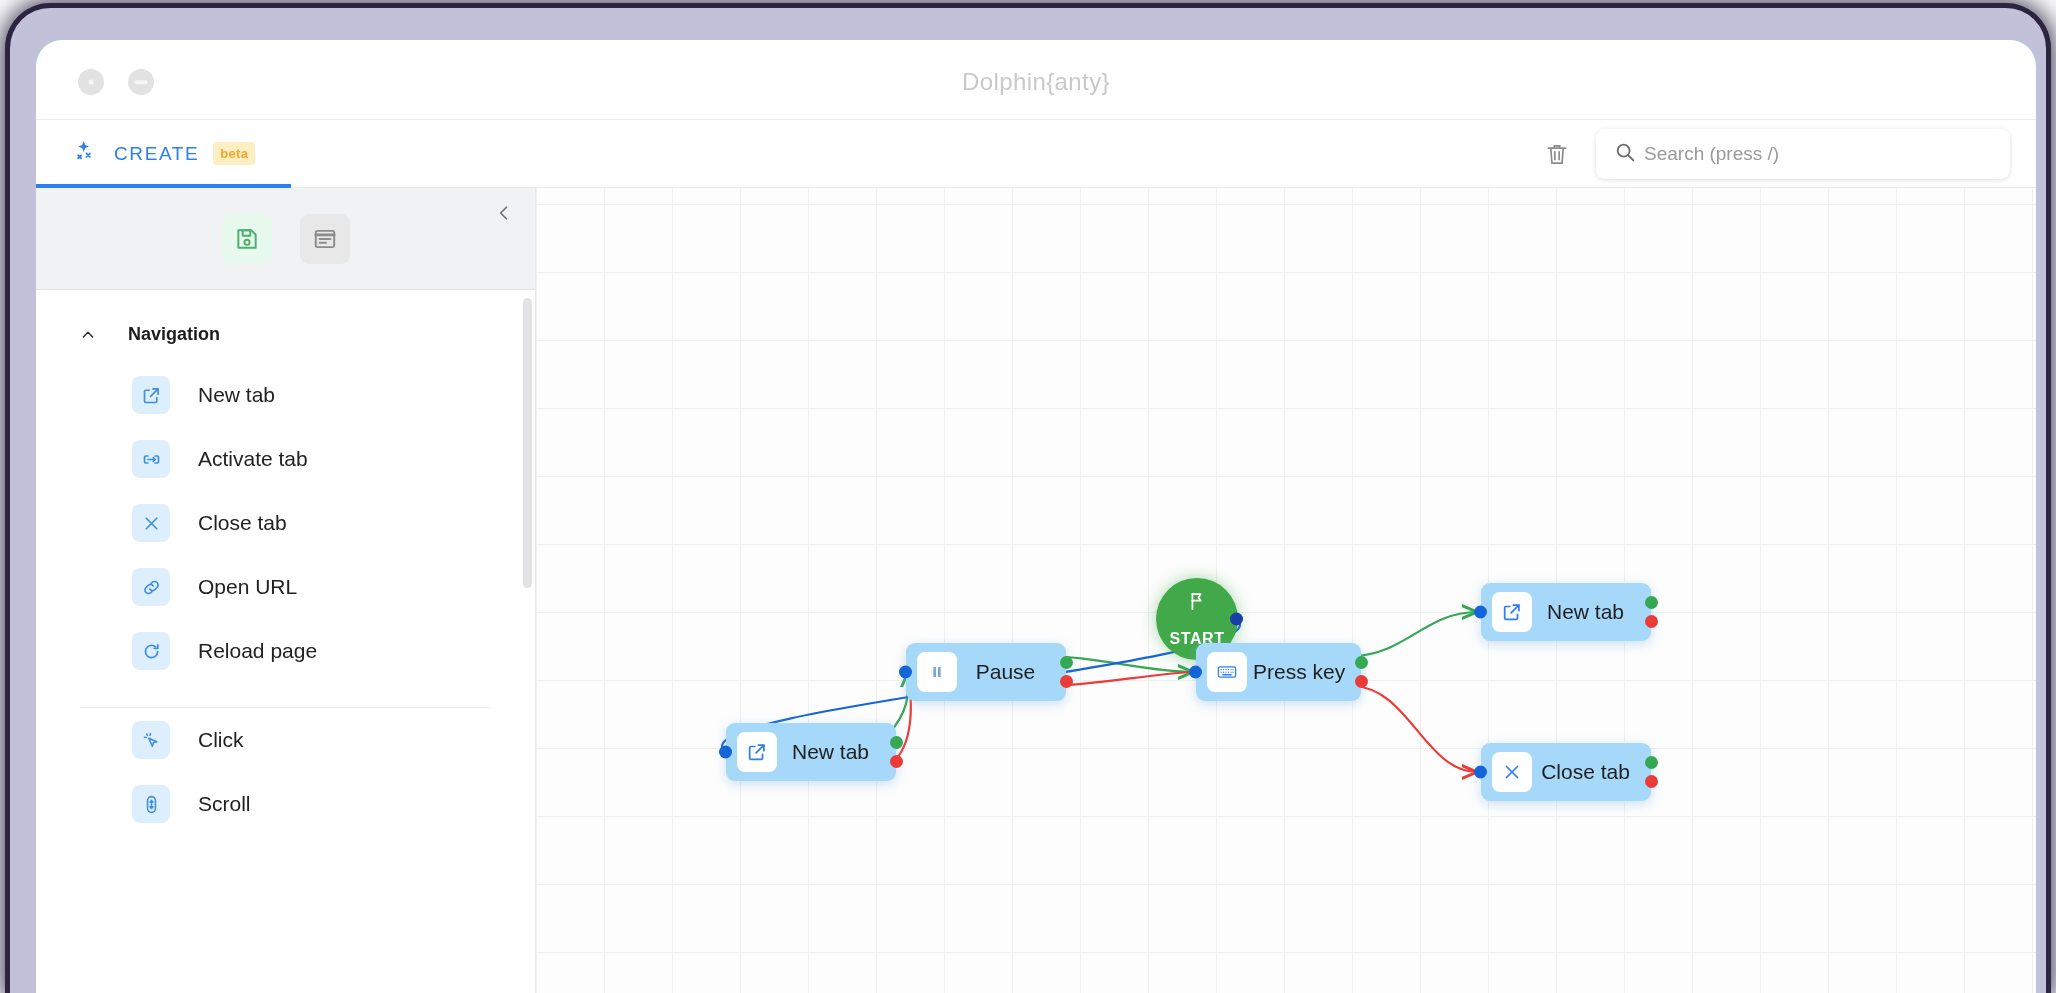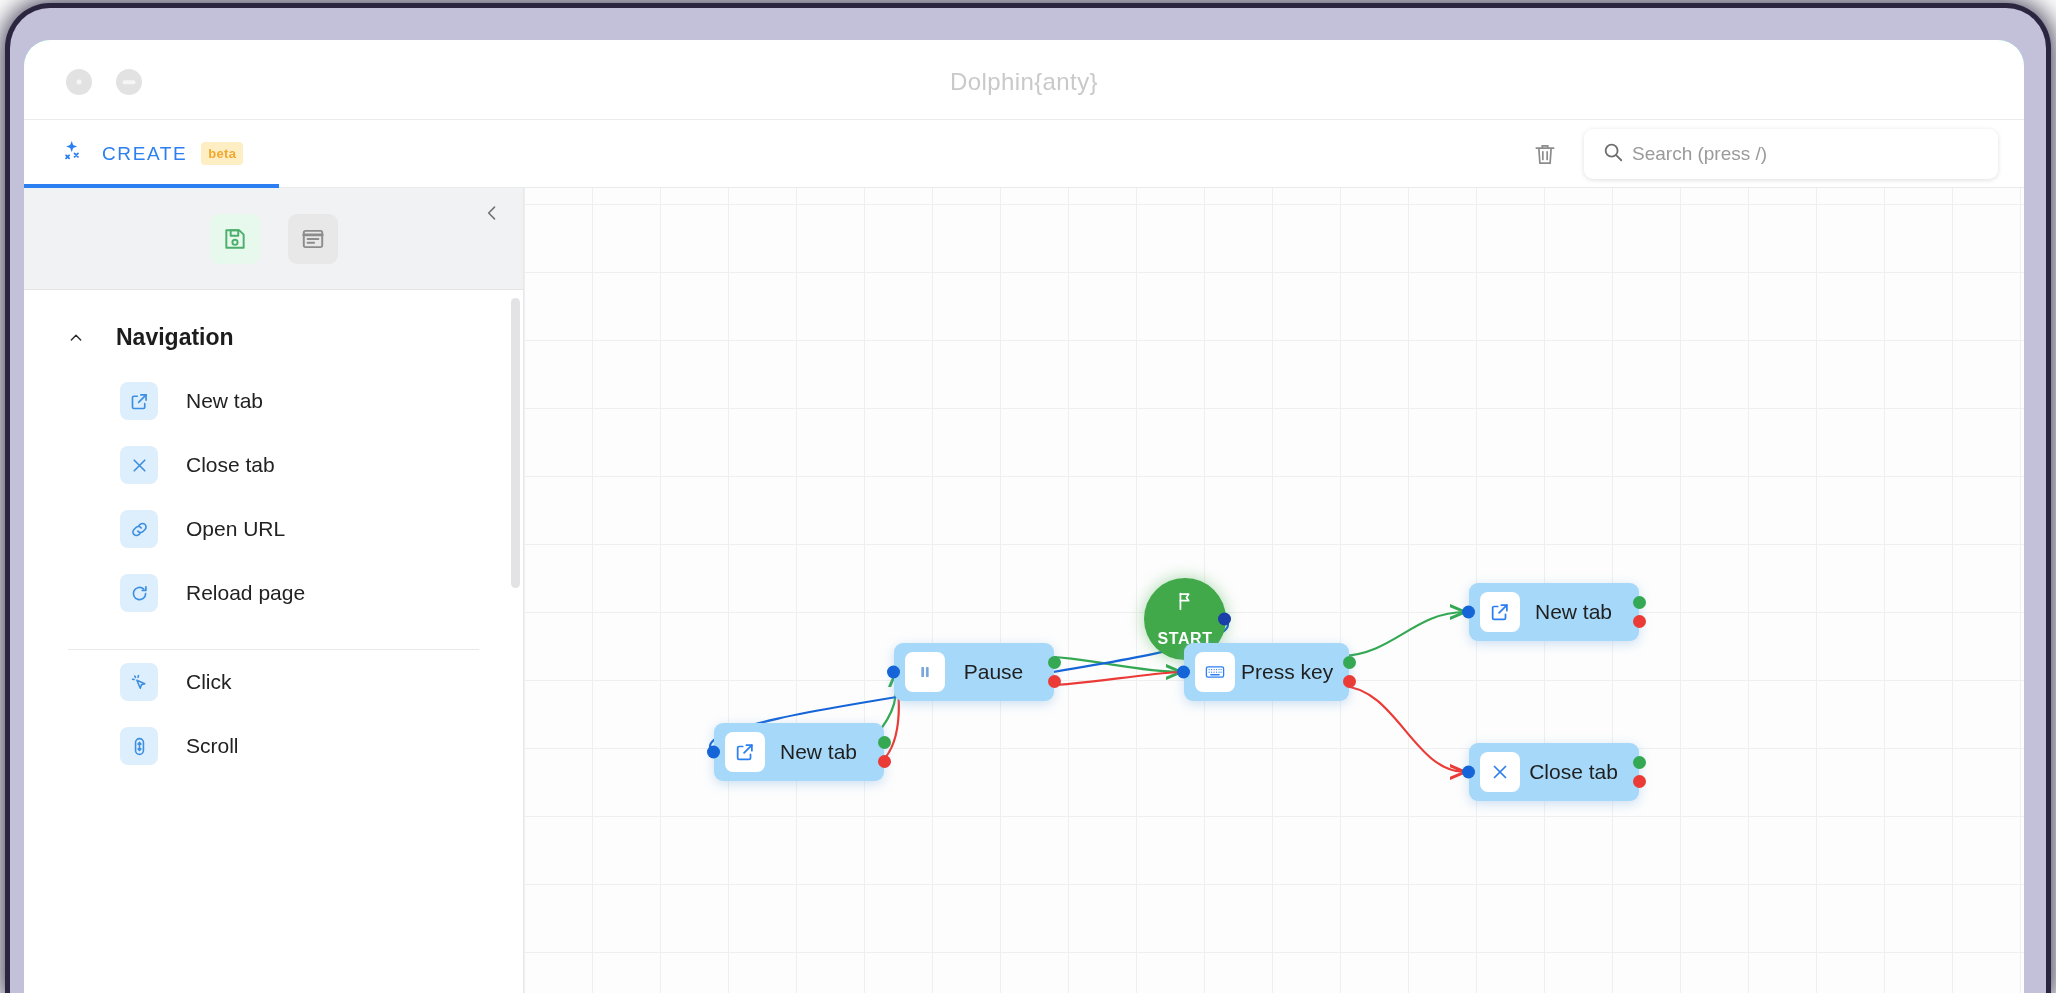--- a/index.html
+++ b/index.html
@@ -26,21 +26,21 @@
     top: 8px;
     width: 2036px;
     height: 985px;
     border-radius: 40px 40px 0 0;
     background: #c3c0da;
     box-shadow: 0 0 0 5px #2b2540, 0 0 26px 8px rgba(20,16,45,0.85);
   }
 
   #window {
     position: absolute;
-    left: 24px;
+    left: 36px;
     top: 40px;
     width: 2000px;
     height: 953px;
     background: #5eead4;
     border-radius: 26px 26px 0 0;
     overflow: hidden;
   }
 
   
   #titlebar {
@@ -207,21 +207,21 @@
   }
 
   .group { padding: 0 44px; }
   .group-header {
     display: flex;
     align-items: center;
     gap: 32px;
     padding: 34px 0 18px 0;
     cursor: pointer;
   }
-  .group-title { font-size: 23px; font-weight: 700; color: #1c1c1c; }
+  .group-title { font-size: 18px; font-weight: 700; color: #1c1c1c; }
   .chev-up {
     width: 16px; height: 16px;
     display: block;
   }
   .item {
     display: flex;
     align-items: center;
     gap: 28px;
     padding: 13px 0 13px 52px;
     cursor: pointer;
@@ -410,20 +410,31 @@
               <span class="item-icon">
                 <svg width="21" height="21" viewBox="0 0 24 24" fill="none" stroke="#3d8fe0" stroke-width="1.9" stroke-linecap="round" stroke-linejoin="round">
                   <path d="M13.5 4.5H19.5V10.5"></path>
                     <path d="M19.5 4.5L11 13"></path>
                   <path d="M18 14.5v4a1.5 1.5 0 01-1.5 1.5h-11A1.5 1.5 0 014 18.5v-11A1.5 1.5 0 015.5 6h4"></path>
                 </svg>
               </span>
               <span class="item-label">New tab</span>
             </div>
 
+            <div class="item">
+              <span class="item-icon">
+                <svg width="21" height="21" viewBox="0 0 24 24" fill="none" stroke="#3d8fe0" stroke-width="1.9" stroke-linecap="round" stroke-linejoin="round">
+                  <path d="M8 8H5.5A1.5 1.5 0 004 9.5v5A1.5 1.5 0 005.5 16H8"></path>
+                  <path d="M16 8h2.5A1.5 1.5 0 0120 9.5v5a1.5 1.5 0 01-1.5 1.5H16"></path>
+                  <path d="M8 12h8"></path>
+                    <path d="M14 9.8L16.3 12 14 14.2"></path>
+                </svg>
+              </span>
+              <span class="item-label">Activate tab</span>
+            </div>
 
             <div class="item">
               <span class="item-icon">
                 <svg width="21" height="21" viewBox="0 0 24 24" fill="none" stroke="#3d8fe0" stroke-width="1.9" stroke-linecap="round">
                     <path d="M6 6l12 12M18 6L6 18"></path>
                   </svg>
               </span>
               <span class="item-label">Close tab</span>
             </div>
 

